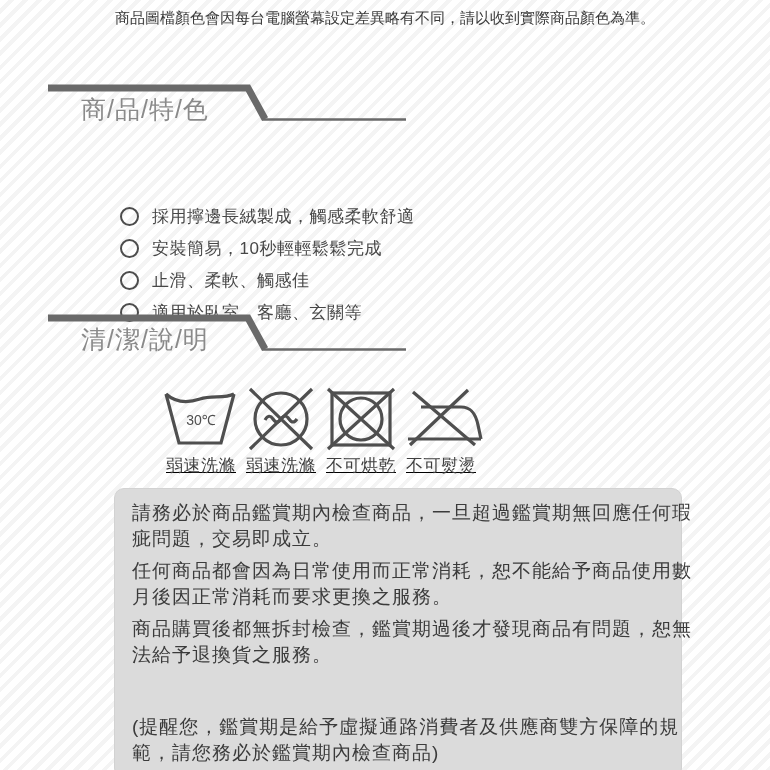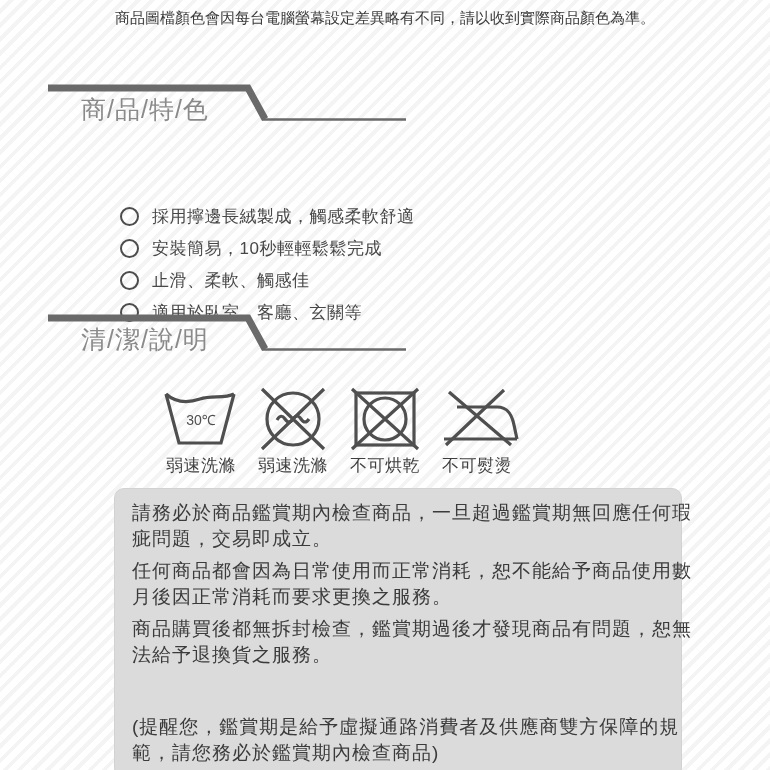--- a/index.html
+++ b/index.html
@@ -23,21 +23,21 @@
     position:absolute;left:33px;top:9px;
     font-size:25px;color:#8a8a8a;letter-spacing:1px;white-space:nowrap;
   }
   .features{position:absolute;left:120px;top:165px;margin-top:40px;}
   .feature-item{display:flex;align-items:center;height:22px;margin-bottom:10px;}
   .bullet{
     width:15px;height:15px;border:2px solid #4c4c4c;border-radius:50%;
     margin-right:13px;flex:0 0 auto;background:transparent;
   }
   .feature-text{font-size:17px;color:#474747;letter-spacing:0.5px;white-space:nowrap;}
-  .care-row{position:absolute;left:163px;top:387px;display:flex;gap:16px;}
+  .care-row{position:absolute;left:163px;top:387px;display:flex;gap:4px;text-decoration:underline;}
   .care-item{width:76px;text-align:center;}
   .care-item svg{display:block;margin:0 auto;}
   .care-label{margin-top:3px;font-size:17px;color:#3f3f3f;letter-spacing:0.5px;white-space:nowrap;}
   .notice-box{
     position:absolute;left:114px;top:488px;width:532px;
     background:#dbdbdb;border:1px solid #d2d2d2;border-radius:10px;
     padding:11px 17px;
     font-size:19px;line-height:26px;letter-spacing:1px;color:#3b3b3b;
   }
   .notice-para{margin:0 0 6px 0;}

